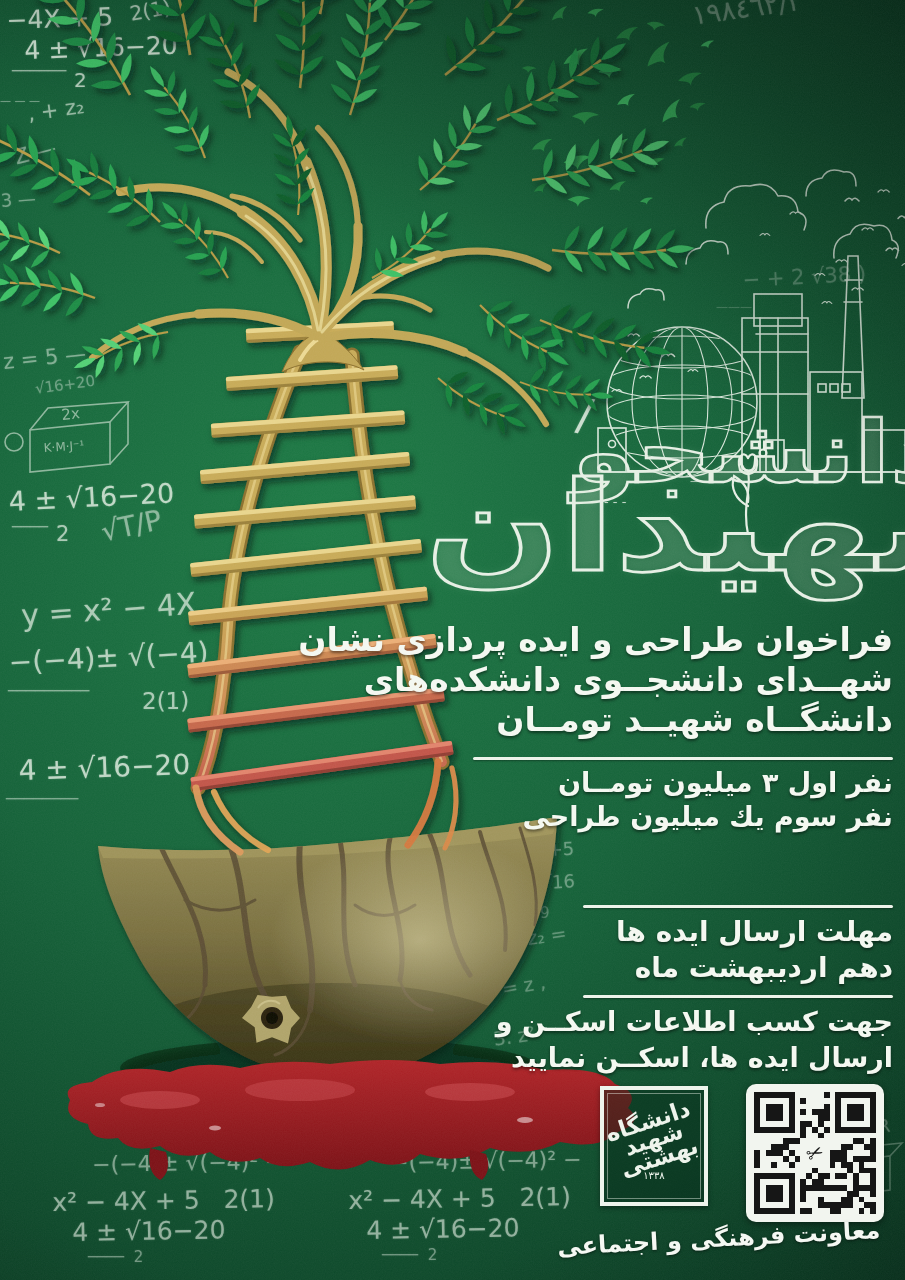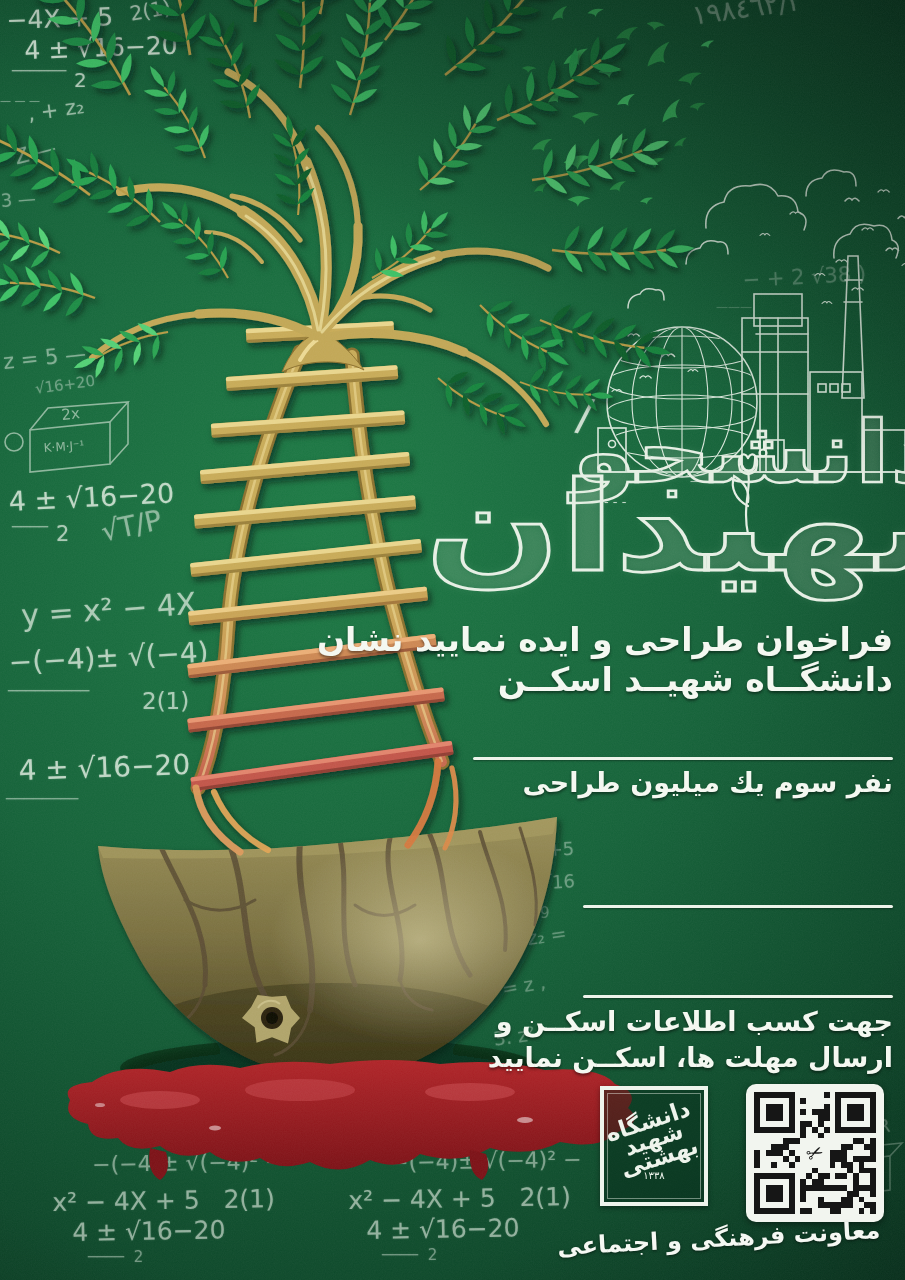--- a/index.html
+++ b/index.html
@@ -751,35 +751,41 @@
       <path d="M30,12 C34,4 42,10 38,24"></path>
       <path d="M22,24 Q30,32 38,24"></path>
       <circle cx="45" cy="7" r="3.5"></circle>
     </g>
   </svg>
 
   <div class="callig" style="left:572px;top:402px;font-size:86px;transform:scaleX(1.2);">دانشجو</div>
   <div class="callig" style="left:425px;top:455px;font-size:124px;transform:scaleX(1.28);-webkit-text-stroke-width:2.8px;">شهیدان</div>
 
   <div class="rtl-block" style="right:12px;top:620px;font-size:33px;line-height:40px;">
-    <span class="line">فراخوان طراحی و ایده نمایید نشان</span>
-    <span class="line">دانشگــاه شهیــد اسکــن</span>
+    <span class="line">فراخوان طراحی و ایده پردازی نشان</span>
+    <span class="line">شهــدای دانشجــوی دانشکده‌های</span>
+    <span class="line">دانشگــاه شهیــد تومــان</span>
   </div>
   <div class="divider" style="top:757px;right:12px;width:420px;"></div>
 
   <div class="rtl-block" style="right:12px;top:766px;font-size:27px;line-height:34px;">
+    <span class="line">نفر اول ۳ میلیون تومــان</span>
     <span class="line">نفر سوم یك میلیون طراحی</span>
   </div>
   <div class="divider" style="top:905px;right:12px;width:310px;"></div>
 
+  <div class="rtl-block" style="right:12px;top:914px;font-size:28px;line-height:36px;">
+    <span class="line">مهلت ارسال ایده ها</span>
+    <span class="line">دهم اردیبهشت ماه</span>
+  </div>
   <div class="divider" style="top:995px;right:12px;width:310px;"></div>
 
   <div class="rtl-block" style="right:12px;top:1004px;font-size:27px;line-height:36px;">
     <span class="line">جهت کسب اطلاعات اسکــن و</span>
-    <span class="line">ارسال مهلت ها، اسکــن نمایید</span>
+    <span class="line">ارسال ایده ها، اسکــن نمایید</span>
   </div>
 
   <div id="seal">
     <div class="inner">
       <div class="callig-lines">
         <div>دانشگاه</div>
         <div>شهید</div>
         <div>بهشتی</div>
       </div>
       <div class="year">۱۳۳۸</div>

